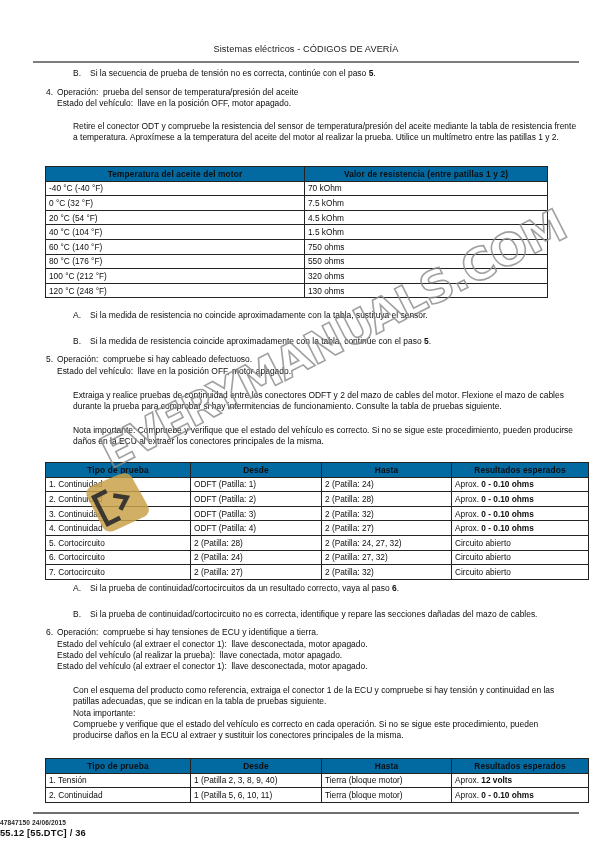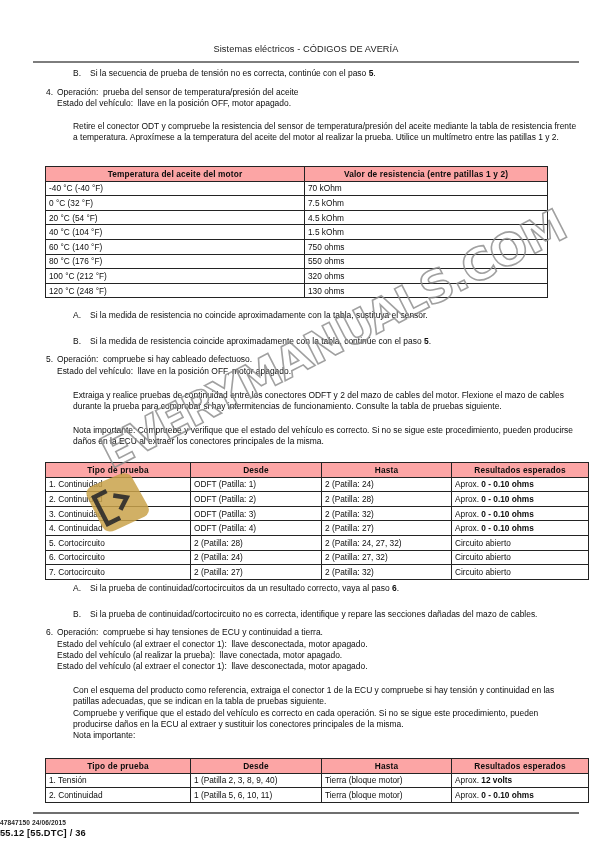--- a/index.html
+++ b/index.html
@@ -108,21 +108,21 @@
   table.dt td, table.dt th {
     border: 1px solid #232323;
     padding: 1px 3px 1px 3px;
     height: 11.6px;
     line-height: 10px;
     vertical-align: middle;
     overflow: hidden;
     white-space: nowrap;
   }
   table.dt th {
-    background: #fca5a5;
+    background: #0369a1;
     font-weight: bold;
     text-align: center;
     letter-spacing: 0.15px;
   }
   table.dt td { text-align: left; }
   table.dt td.val { font-weight: normal; }
 
   
   .tbl1-wrap {
     position: absolute;
@@ -361,30 +361,30 @@
     </div>
 
     <div class="sub" style="margin-top:15px; padding-left:57px;">
       <span class="ltr">B.</span>
       <span>Si la prueba de continuidad/cortocircuito no es correcta, identifique y repare las secciones dañadas del mazo de cables.</span>
     </div>
 
     <div class="step" style="margin-top:7px;">
       <span class="num">6.</span>
       <div class="lines">
-        <div>Operación:  compruebe si hay tensiones de ECU y continuidad a tierra.</div>
+        <div>Operación:  compruebe si hay tensiones de ECU y identifique a tierra.</div>
         <div>Estado del vehículo (al extraer el conector 1):  llave desconectada, motor apagado.</div>
         <div>Estado del vehículo (al realizar la prueba):  llave conectada, motor apagado.</div>
         <div>Estado del vehículo (al extraer el conector 1):  llave desconectada, motor apagado.</div>
       </div>
     </div>
 
     <div class="para" style="margin-top:13px;">Con el esquema del producto como referencia, extraiga el conector 1 de la ECU y compruebe si hay tensión y continuidad en las patillas adecuadas, que se indican en la tabla de pruebas siguiente.</div>
+    <div class="para" style="margin-top:0;">Nota importante:</div>
     <div class="para" style="margin-top:0;">Compruebe y verifique que el estado del vehículo es correcto en cada operación.  Si no se sigue este procedimiento, pueden producirse daños en la ECU al extraer y sustituir los conectores principales de la misma.</div>
-    <div class="para" style="margin-top:0;">Nota importante:</div>
   </div>
 
   <div class="tbl3-wrap">
     <table class="dt">
       <thead>
         <tr>
           <th style="width:138px;">Tipo de prueba</th>
           <th style="width:124px;">Desde</th>
           <th style="width:123px;">Hasta</th>
           <th style="width:130px;">Resultados esperados</th>

